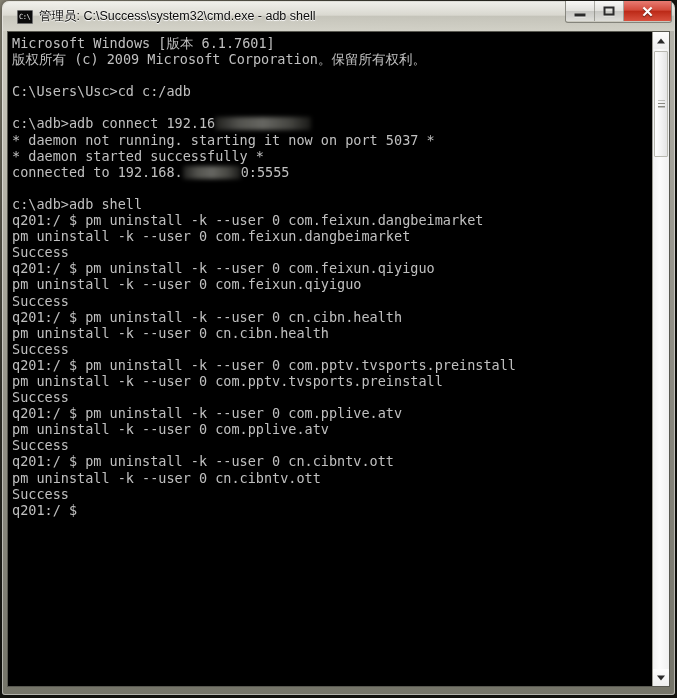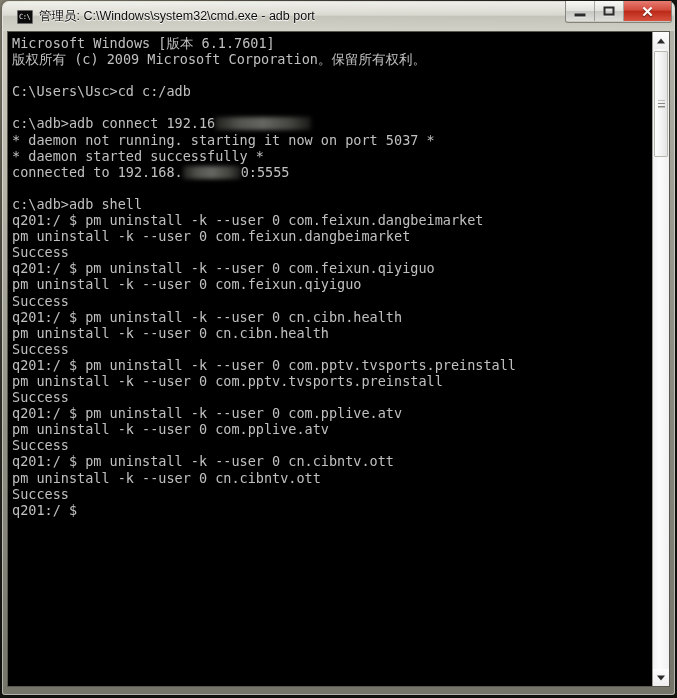--- a/index.html
+++ b/index.html
@@ -273,21 +273,21 @@
 <body>
 
 <div id="desktop"></div>
 
 <div id="window">
 
   <div class="glass-frame"></div>
 
   <div id="titlebar">
     <div id="titlebar-icon"></div>
-    <div id="titlebar-text">管理员: C:\Windows\system32\cmd.exe - adb  port</div>
+    <div id="titlebar-text">管理员: C:\Success\system32\cmd.exe - adb  shell</div>
   </div>
 
   <div id="caption-buttons">
     <div class="cap-btn">
       <span class="cap-glyph glyph-min"></span>
     </div>
     <div class="cap-btn">
       <span class="cap-glyph glyph-max"></span>
     </div>
     <div class="cap-btn close">

